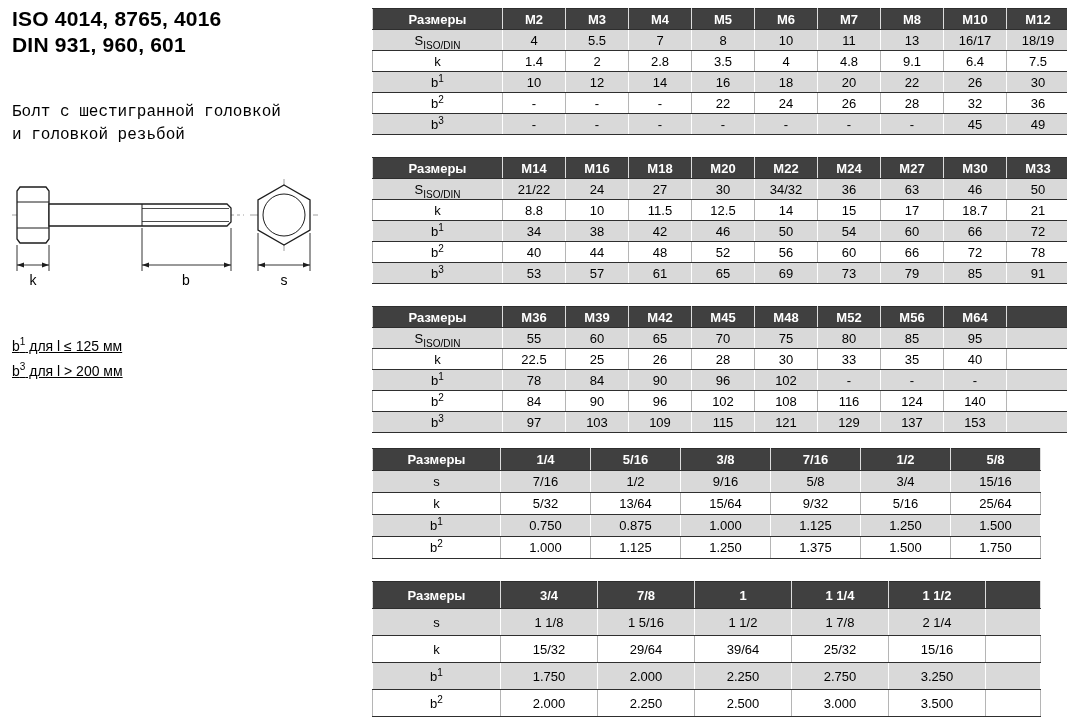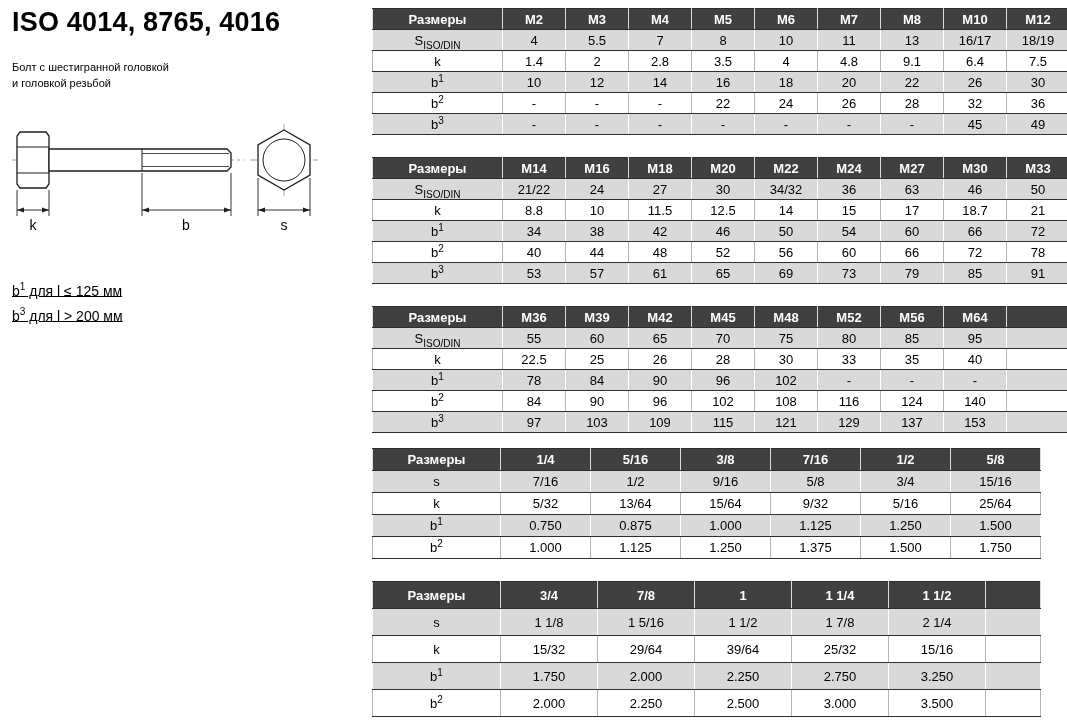--- a/index.html
+++ b/index.html
@@ -3,22 +3,22 @@
 <meta charset="utf-8">
 <style>
   * { box-sizing: border-box; }
   html, body { margin: 0; padding: 0; background: #ffffff; }
   body {
     width: 1067px; height: 720px; position: relative; overflow: hidden;
     font-family: "Liberation Sans", sans-serif; color: #000;
   }
 
   .left-col { position: absolute; left: 12px; top: 6px; width: 356px; }
-  .titles { font-size: 27px; font-weight: 700; line-height: 1.25; letter-spacing: 0.2px; }
-  .subtitle { font-size: 11px; line-height: 1.45; margin-top: 20px; }
+  .titles { font-size: 21px; font-weight: 700; line-height: 1.25; letter-spacing: 0.2px; }
+  .subtitle { font-size: 16px; line-height: 1.45; margin-top: 42px; font-family: Liberation Mono, monospace; }
   .drawing { margin-top: 30px; }
   .notes { margin-top: 40px; font-size: 14px; line-height: 1.75; text-decoration: underline; }
   .notes sup { font-size: 10px; }
 
   .right-col { position: absolute; left: 372px; top: 8px; }
 
   table.dim-table {
     border-collapse: collapse; table-layout: fixed;
     margin-bottom: 22px; border: 1px solid #1c1c1c;
   }
@@ -41,20 +41,21 @@
   .dim-table td.row-label { }
 
   .drawing svg text { font-family: "Liberation Sans", sans-serif; font-size: 14px; fill: #000; }
 </style>
 </head>
 <body>
 
 <div class="left-col">
   <div class="titles">
     <div>ISO 4014, 8765, 4016</div>
+    <div>DIN 931, 960, 601</div>
   </div>
   <div class="subtitle">
     <div>Болт с шестигранной головкой</div>
     <div>и головкой резьбой</div>
   </div>
 
   <div class="drawing">
     <svg width="320" height="112" viewBox="0 0 320 112">
 
       <line x1="0" y1="38" x2="232" y2="38" stroke="#888" stroke-width="0.8" stroke-dasharray="12 3 3 3"></line>

